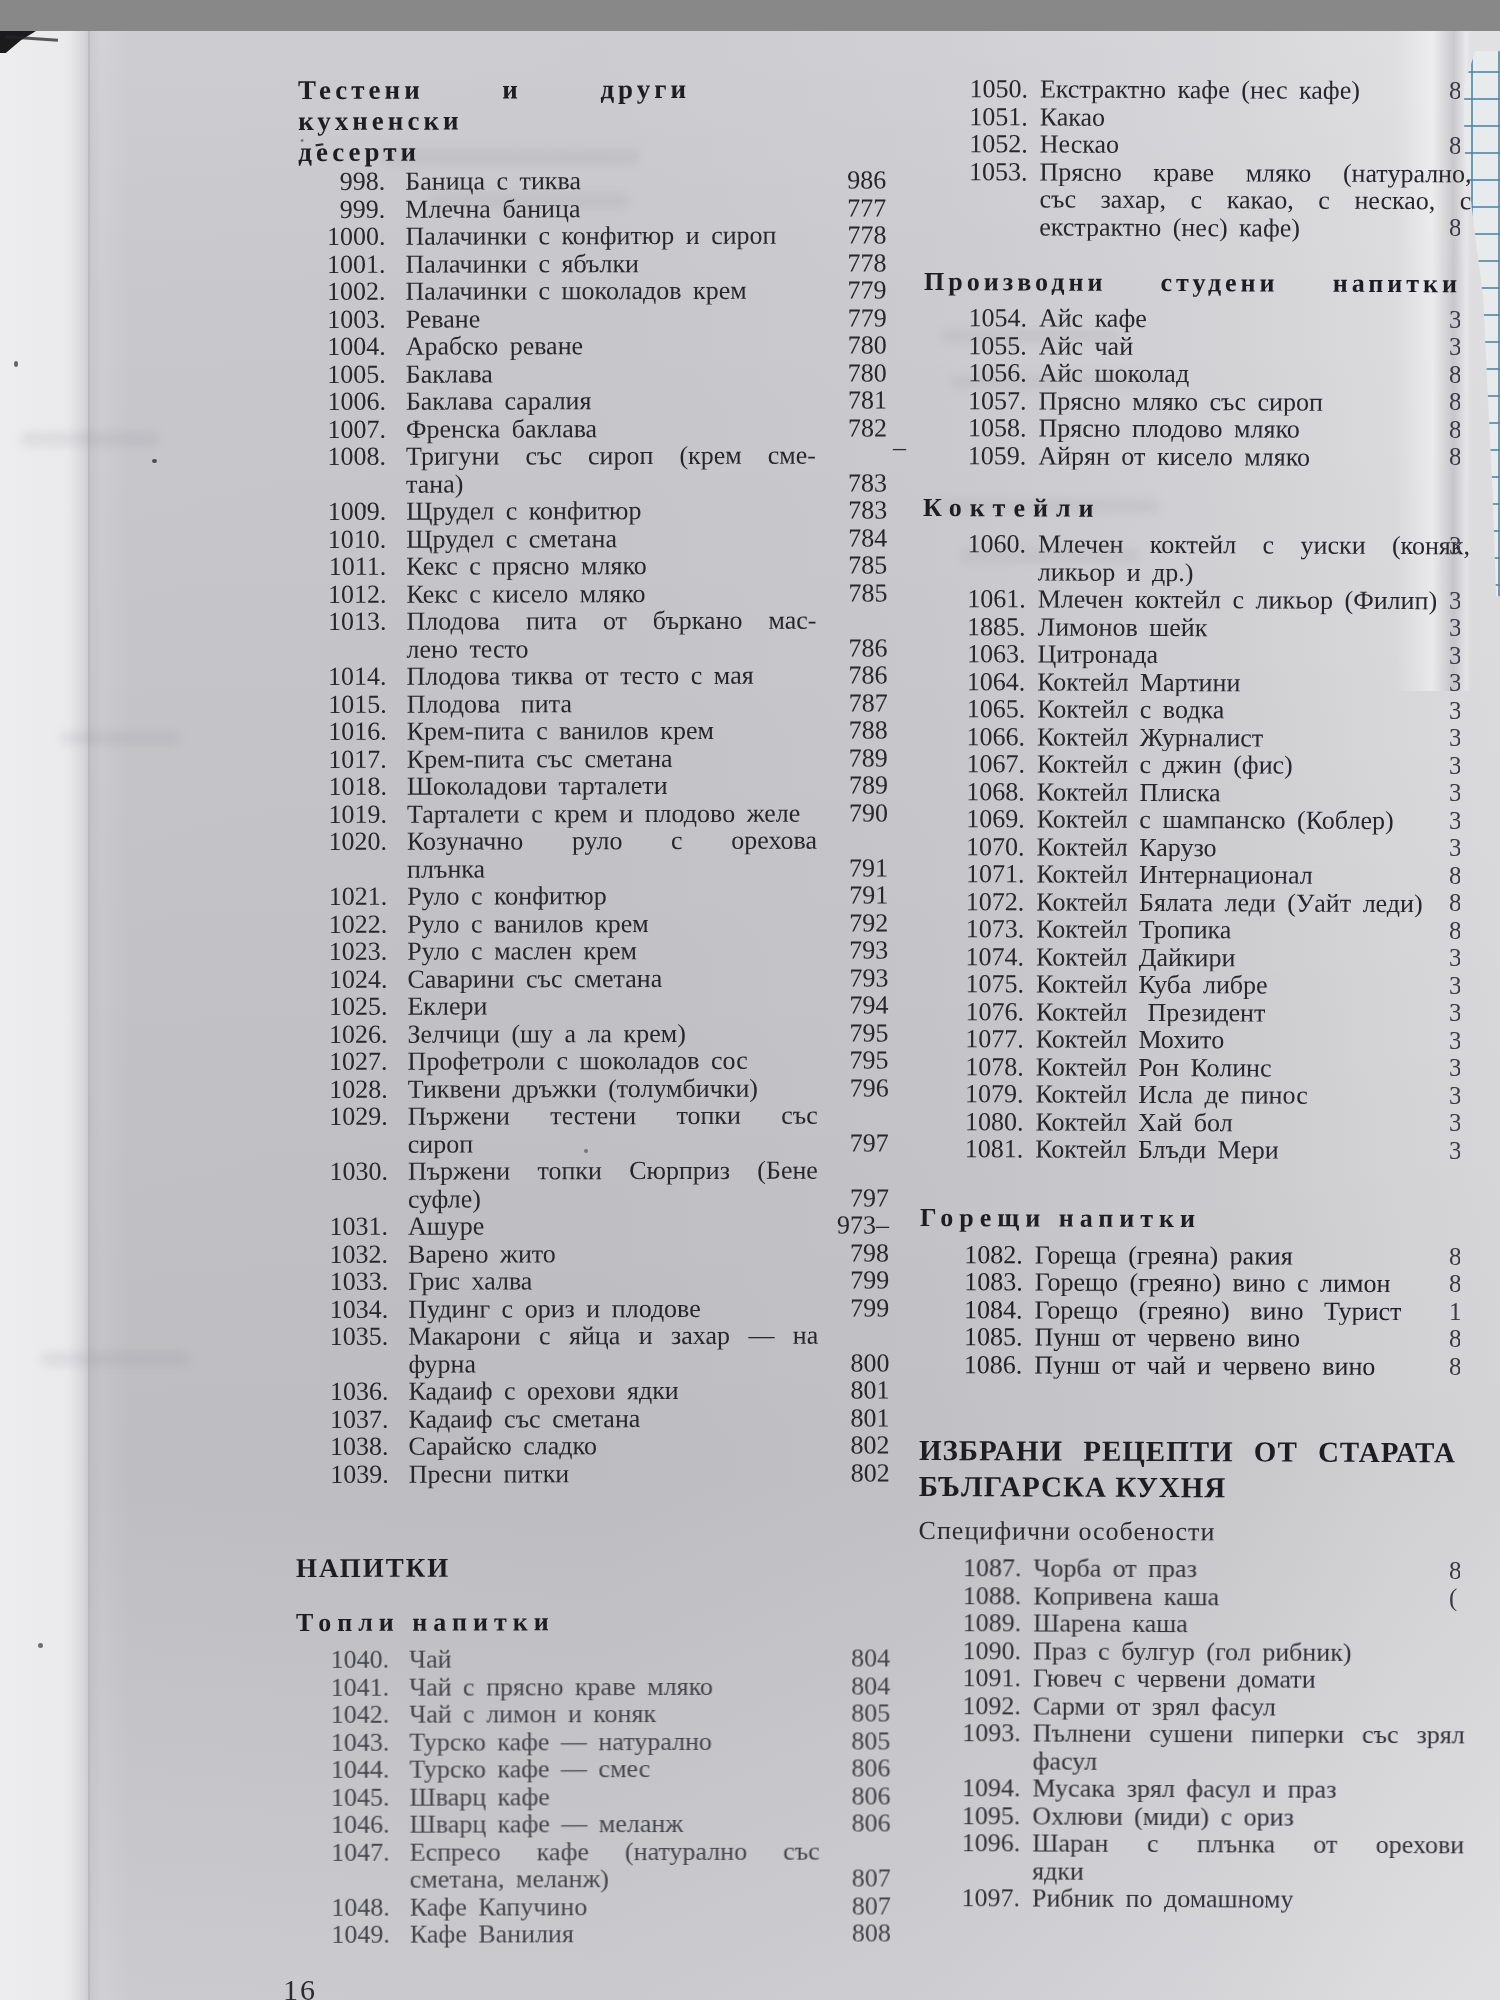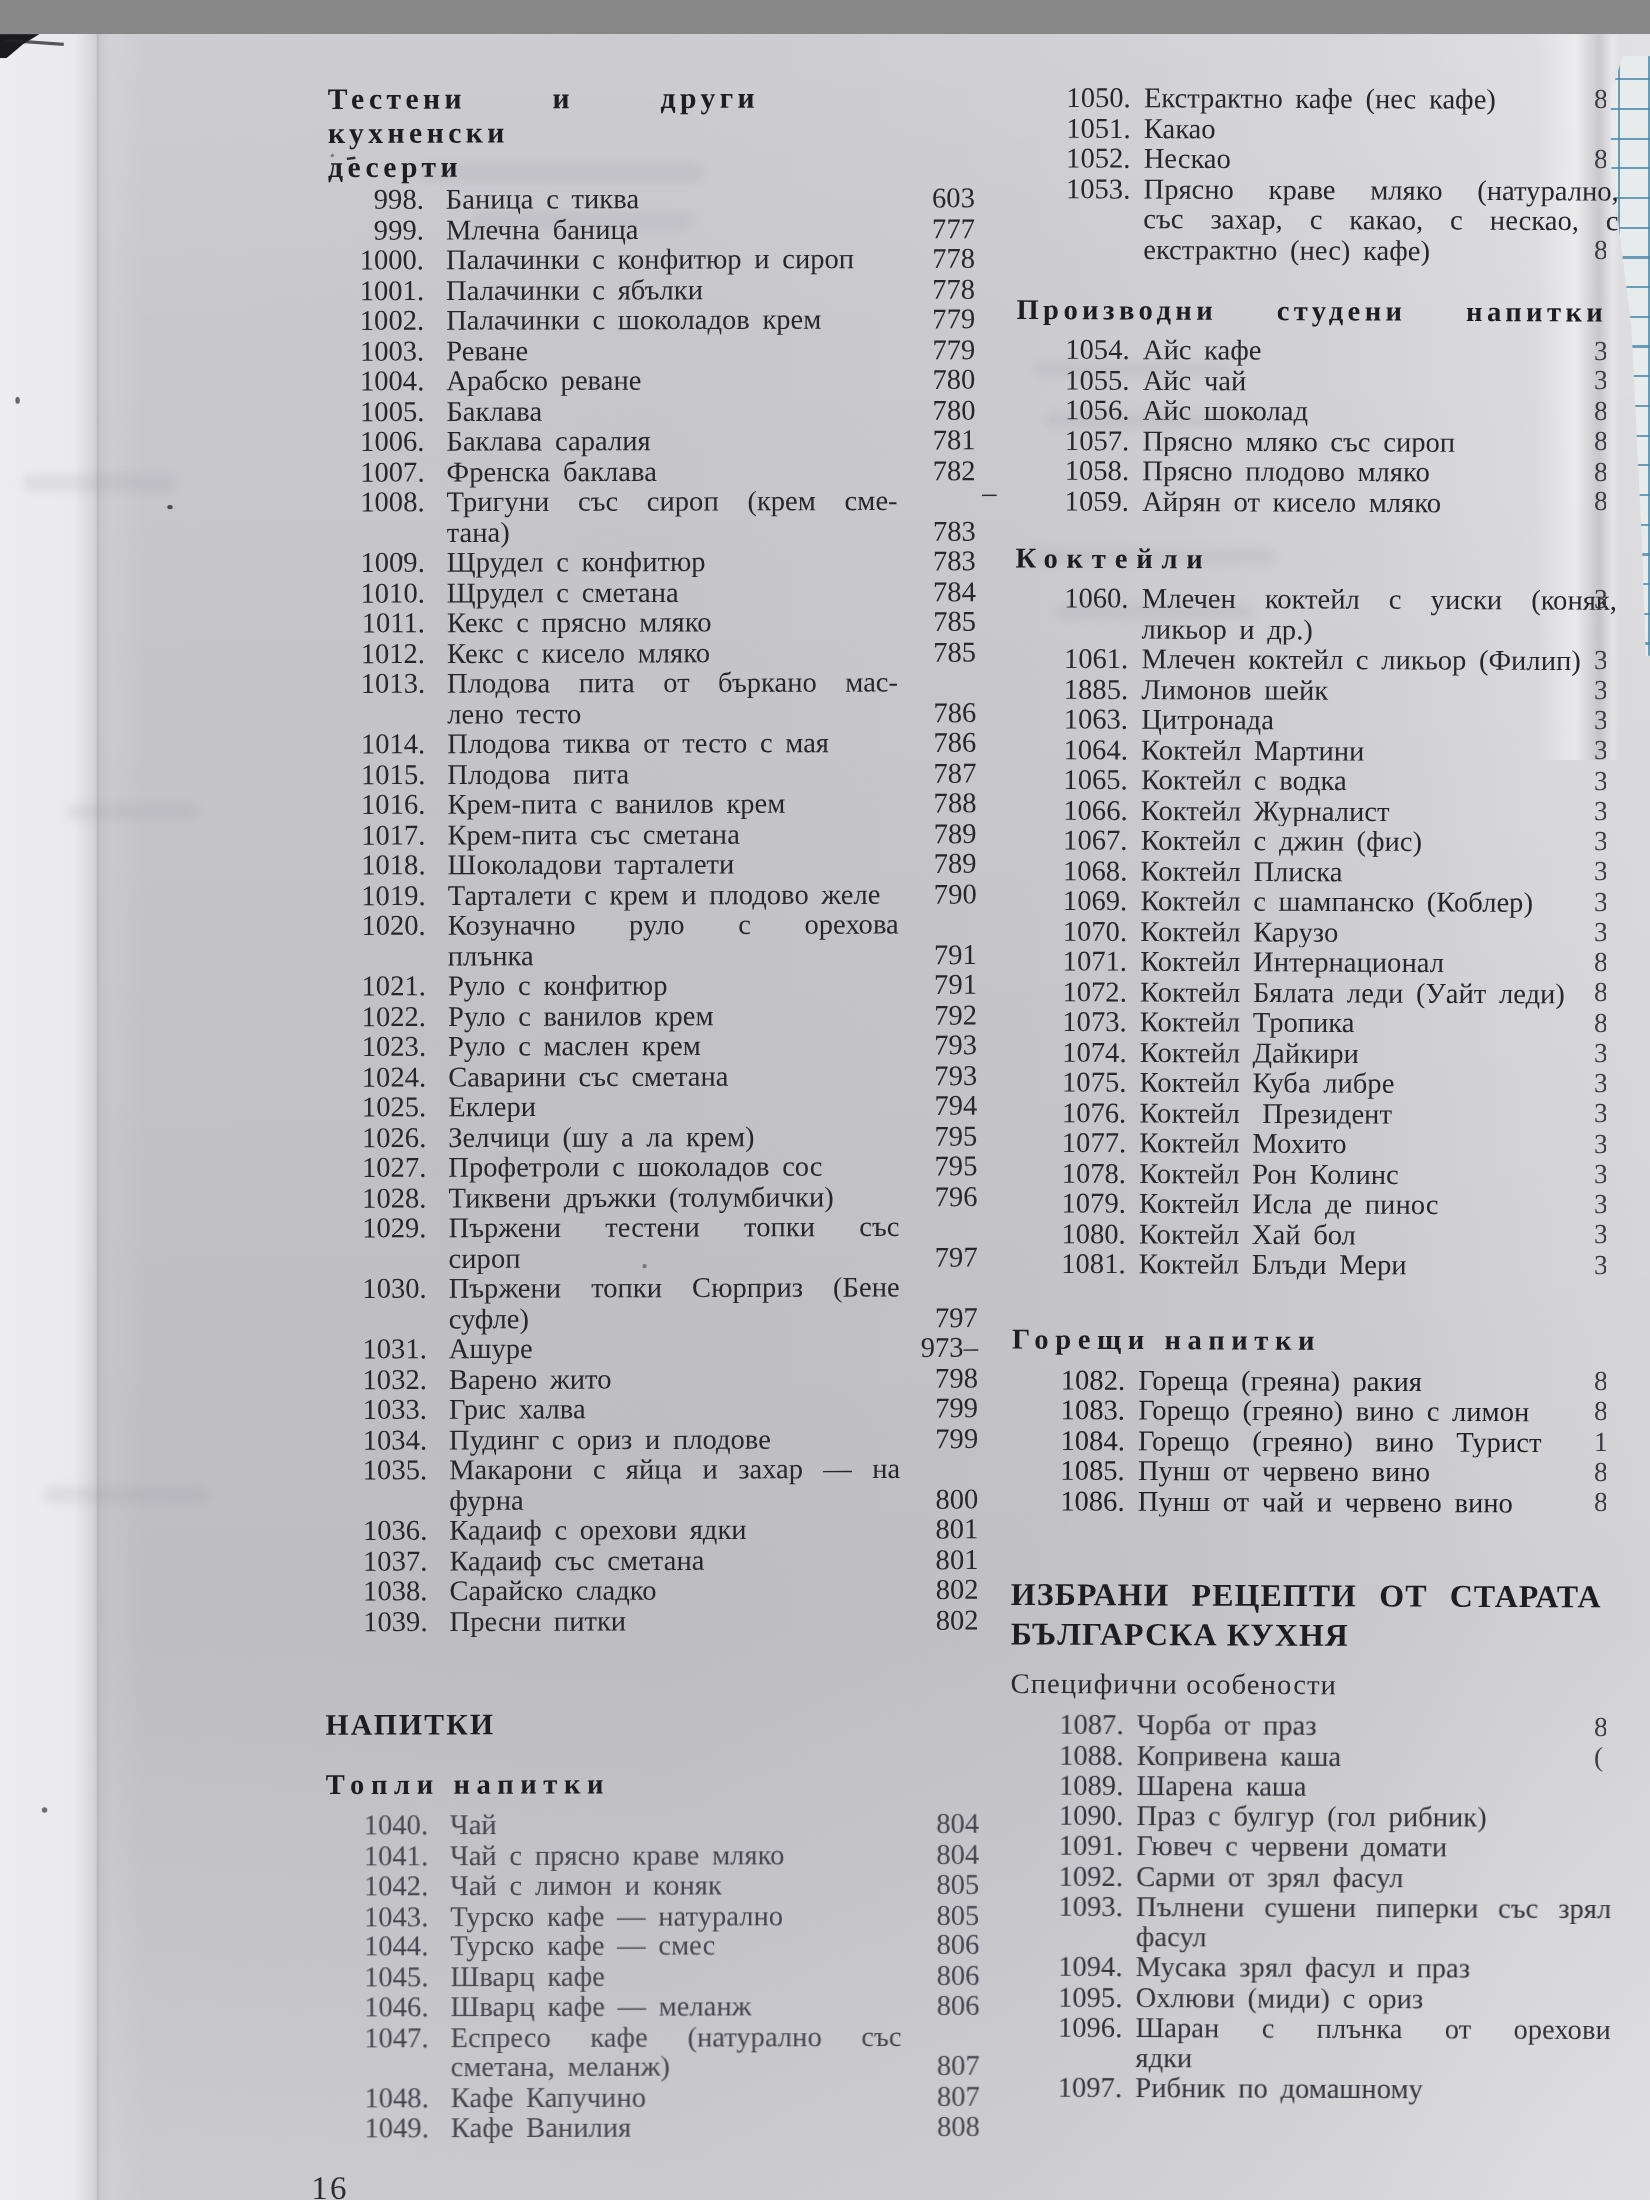--- a/index.html
+++ b/index.html
@@ -110,21 +110,21 @@
       <div class="block" data-block="testeni-h">
         <div class="hline jl">Тестени и други кухненски</div>
         <div class="hline">десерти</div>
       </div>
       <div class="block" data-block="testeni">
         <div class="row">
           <span class="num">998.</span>
           <div class="tw">
             <div class="line">Баница с тиква</div>
           </div>
-          <span class="pg">603</span>
+          <span class="pg">986</span>
         </div>
         <div class="row">
           <span class="num">999.</span>
           <div class="tw">
             <div class="line">Млечна баница</div>
           </div>
           <span class="pg">777</span>
         </div>
         <div class="row">
           <span class="num">1000.</span>

